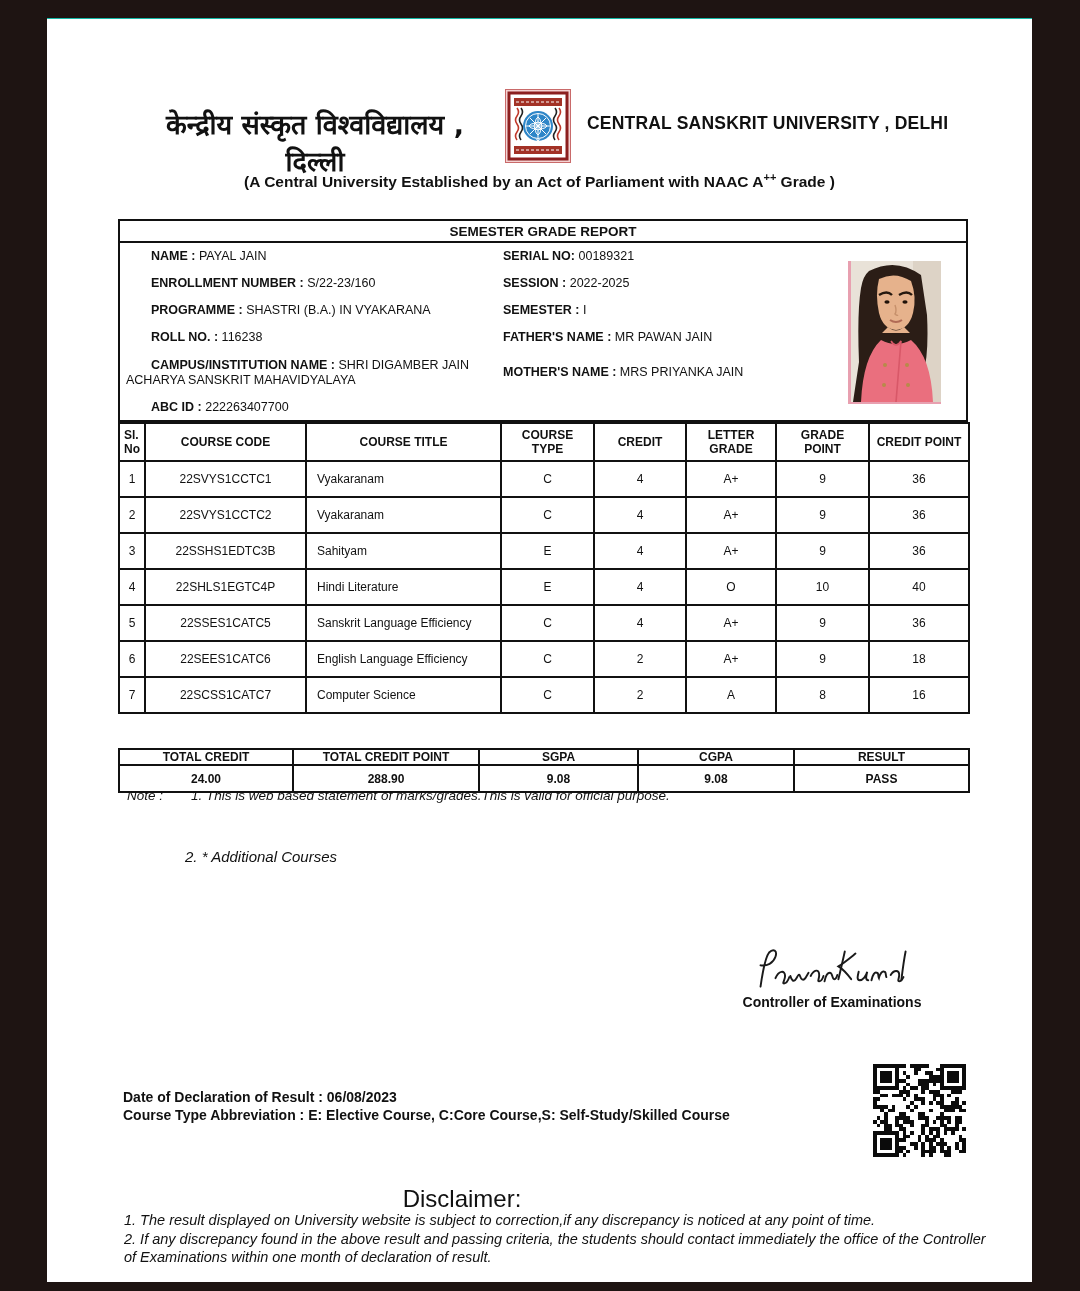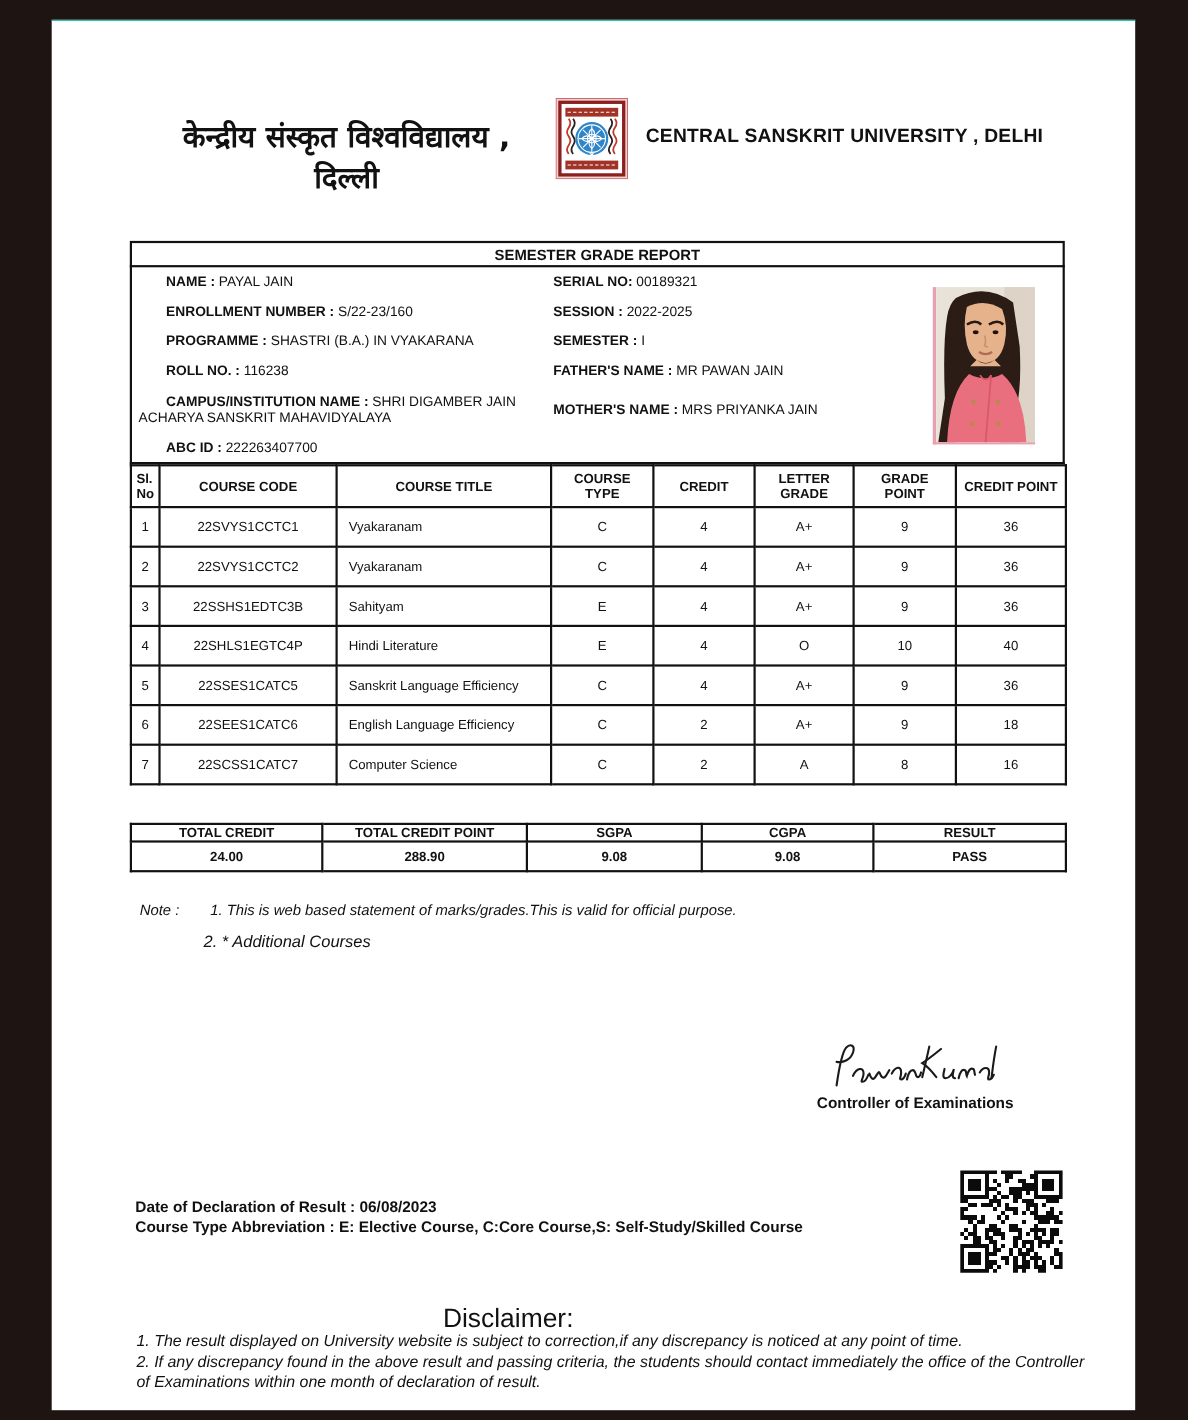--- a/index.html
+++ b/index.html
@@ -61,21 +61,21 @@
   .courses td.title-cell { text-align:left; padding-left:10px; }
   .summary {
     position:absolute; left:71px; top:729px; width:850px;
   }
   .summary th, .summary td {
     border:2px solid #111; font-size:12px; font-weight:bold; text-align:center;
   }
   .summary th { height:16px; }
   .summary td { height:27px; }
   
-  .note-line1 { position:absolute; left:80px; top:801px; font-size:13.5px; font-style:italic; }
+  .note-line1 { position:absolute; left:80px; top:769px; font-size:13.5px; font-style:italic; }
   .note-line1 .n1 { margin-left:28px; }
   .note-line2 { position:absolute; left:138px; top:829px; font-size:15px; font-style:italic; }
   
   .sign-block { position:absolute; left:640px; top:925px; width:290px; text-align:center; }
   .sign-svg { width:160px; height:48px; display:block; margin:0 auto; }
   .sign-title { font-size:14px; font-weight:bold; margin-top:2px; }
   
   .decl-line { position:absolute; left:76px; font-size:14px; font-weight:bold; }
   .decl-1 { top:1070px; }
   .decl-2 { top:1088px; }
@@ -111,20 +111,21 @@
         <circle cx="33" cy="37" r="4"></circle>
         <path d="M33,25 v24 M21,37 h24 M25,29 l16,16 M41,29 l-16,16"></path>
         <path d="M33,28 q5,4 0,9 q-5,-5 0,-9 M33,46 q5,-4 0,-9 q-5,5 0,9 M24,37 q4,-5 9,0 q-5,5 -9,0 M42,37 q-4,-5 -9,0 q5,5 9,0"></path>
       </g>
       <path d="M30,49 q3,3 6,0 l-3,4 z" fill="#ffffff"></path>
     </svg>
   </div>
 
   <div class="uni-english">CENTRAL SANSKRIT UNIVERSITY , DELHI</div>
 
+  <div class="uni-subtitle"><span>(A Central University Established by an Act of Parliament with NAAC A</span><sup>++</sup><span> Grade )</span></div>
 
   <div class="title-box">SEMESTER GRADE REPORT</div>
 
   <div class="info-box"></div>
   <div id="info-fields">
       <div class="ifield" style="top: 230px; left: 79px; width: 345px;"><b>NAME :</b> PAYAL JAIN</div>
       <div class="ifield" style="top: 257px; left: 79px; width: 345px;"><b>ENROLLMENT NUMBER :</b> S/22-23/160</div>
       <div class="ifield" style="top: 284px; left: 79px; width: 345px;"><b>PROGRAMME :</b> SHASTRI (B.A.) IN VYAKARANA</div>
       <div class="ifield" style="top: 311px; left: 79px; width: 345px;"><b>ROLL NO. :</b> 116238</div>
       <div class="ifield" style="top: 339px; left: 79px; width: 345px;"><b>CAMPUS/INSTITUTION NAME :</b> SHRI DIGAMBER JAIN ACHARYA SANSKRIT MAHAVIDYALAYA</div>

